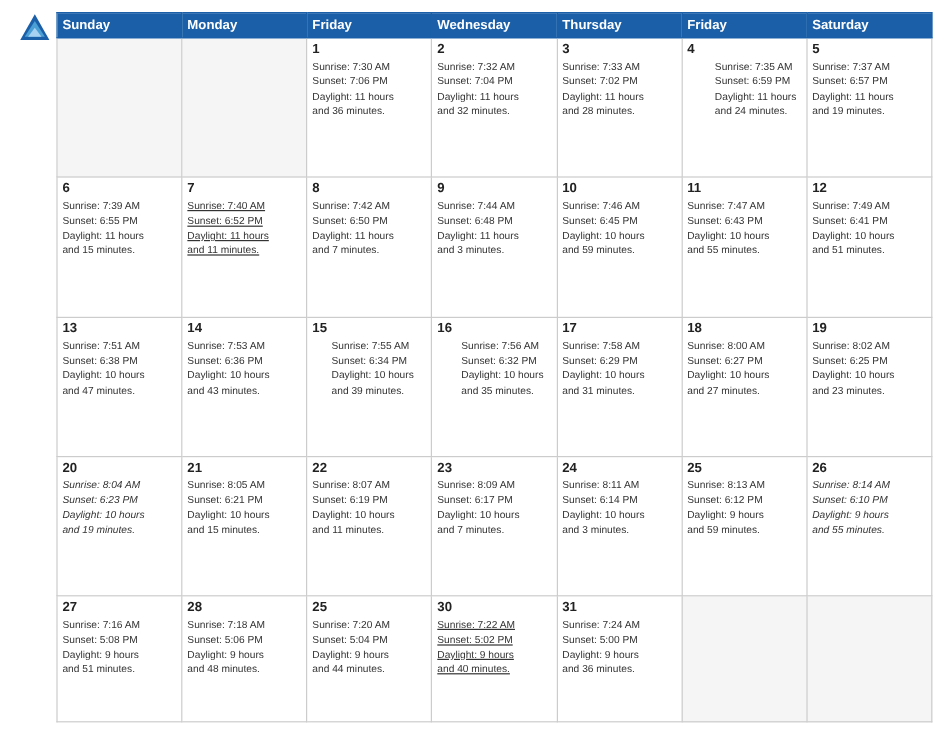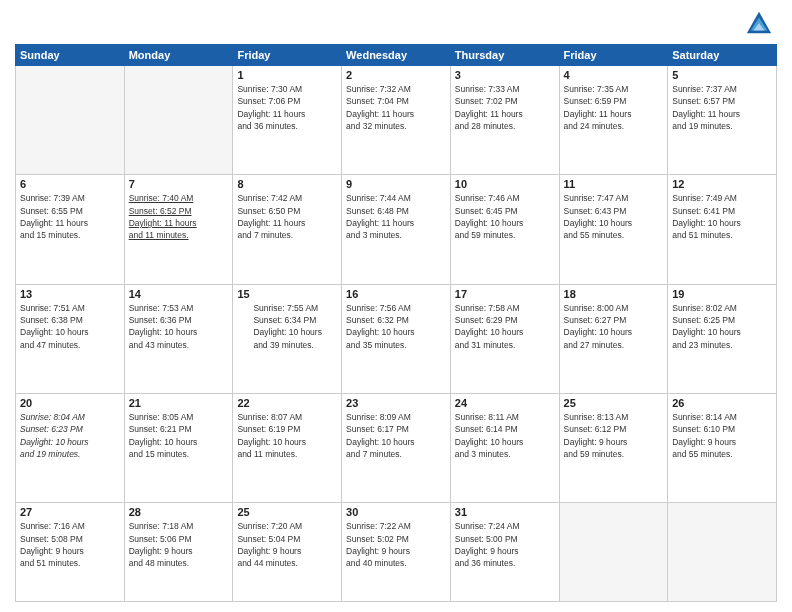--- a/index.html
+++ b/index.html
@@ -8,22 +8,21 @@
       background: #fff;
       width: 792px;
       height: 612px;
       overflow: hidden;
     }
     .page {
       width: 792px;
       height: 612px;
       padding: 10px 15px;
       display: flex;
-      flex-direction: column;
-      align-items: flex-end;
+      flex-direction: row;
     }
     .header {
       display: flex;
       justify-content: space-between;
       align-items: flex-start;
       margin-bottom: 6px;
     }
     .logo {
       display: flex;
       align-items: center;
@@ -159,21 +158,21 @@
           </td>
           <td>
             <span class="day-num">3</span>
             <div class="day-info" style="white-space: pre-line;">Sunrise: 7:33 AM
 Sunset: 7:02 PM
 Daylight: 11 hours
 and 28 minutes.</div>
           </td>
           <td>
             <span class="day-num">4</span>
-            <div class="day-info" style="white-space: pre-line;">Sunrise: 7:35 AM
+            <div class="day-info" style="white-space: pre-line; margin-left: 23px;">Sunrise: 7:35 AM
 Sunset: 6:59 PM
 Daylight: 11 hours
 and 24 minutes.</div>
           </td>
           <td>
             <span class="day-num">5</span>
             <div class="day-info" style="white-space: pre-line;">Sunrise: 7:37 AM
 Sunset: 6:57 PM
 Daylight: 11 hours
 and 19 minutes.</div>
@@ -247,21 +246,21 @@
           </td>
           <td>
             <span class="day-num">15</span>
             <div class="day-info" style="white-space: pre-line; margin-left: 16px;">Sunrise: 7:55 AM
 Sunset: 6:34 PM
 Daylight: 10 hours
 and 39 minutes.</div>
           </td>
           <td>
             <span class="day-num">16</span>
-            <div class="day-info" style="white-space: pre-line;">Sunrise: 7:56 AM
+            <div class="day-info" style="white-space: pre-line; margin-left: 20px;">Sunrise: 7:56 AM
 Sunset: 6:32 PM
 Daylight: 10 hours
 and 35 minutes.</div>
           </td>
           <td>
             <span class="day-num">17</span>
             <div class="day-info" style="white-space: pre-line;">Sunrise: 7:58 AM
 Sunset: 6:29 PM
 Daylight: 10 hours
 and 31 minutes.</div>
@@ -319,21 +318,21 @@
           </td>
           <td>
             <span class="day-num">25</span>
             <div class="day-info" style="white-space: pre-line;">Sunrise: 8:13 AM
 Sunset: 6:12 PM
 Daylight: 9 hours
 and 59 minutes.</div>
           </td>
           <td>
             <span class="day-num">26</span>
-            <div class="day-info" style="white-space: pre-line;">Sunrise: 8:14 AM
+            <div class="day-info" style="white-space: pre-line; font-style: italic;">Sunrise: 8:14 AM
 Sunset: 6:10 PM
 Daylight: 9 hours
 and 55 minutes.</div>
           </td>
         </tr>
         <tr>
           <td class="last-row">
             <span class="day-num">27</span>
             <div class="day-info" style="white-space: pre-line;">Sunrise: 7:16 AM
 Sunset: 5:08 PM
@@ -349,21 +348,21 @@
           </td>
           <td class="last-row">
             <span class="day-num">25</span>
             <div class="day-info" style="white-space: pre-line;">Sunrise: 7:20 AM
 Sunset: 5:04 PM
 Daylight: 9 hours
 and 44 minutes.</div>
           </td>
           <td class="last-row">
             <span class="day-num">30</span>
-            <div class="day-info" style="white-space: pre-line;">Sunrise: 7:22 AM
+            <div class="day-info" style="white-space: pre-line; text-decoration: underline;">Sunrise: 7:22 AM
 Sunset: 5:02 PM
 Daylight: 9 hours
 and 40 minutes.</div>
           </td>
           <td class="last-row">
             <span class="day-num">31</span>
             <div class="day-info" style="white-space: pre-line;">Sunrise: 7:24 AM
 Sunset: 5:00 PM
 Daylight: 9 hours
 and 36 minutes.</div>

